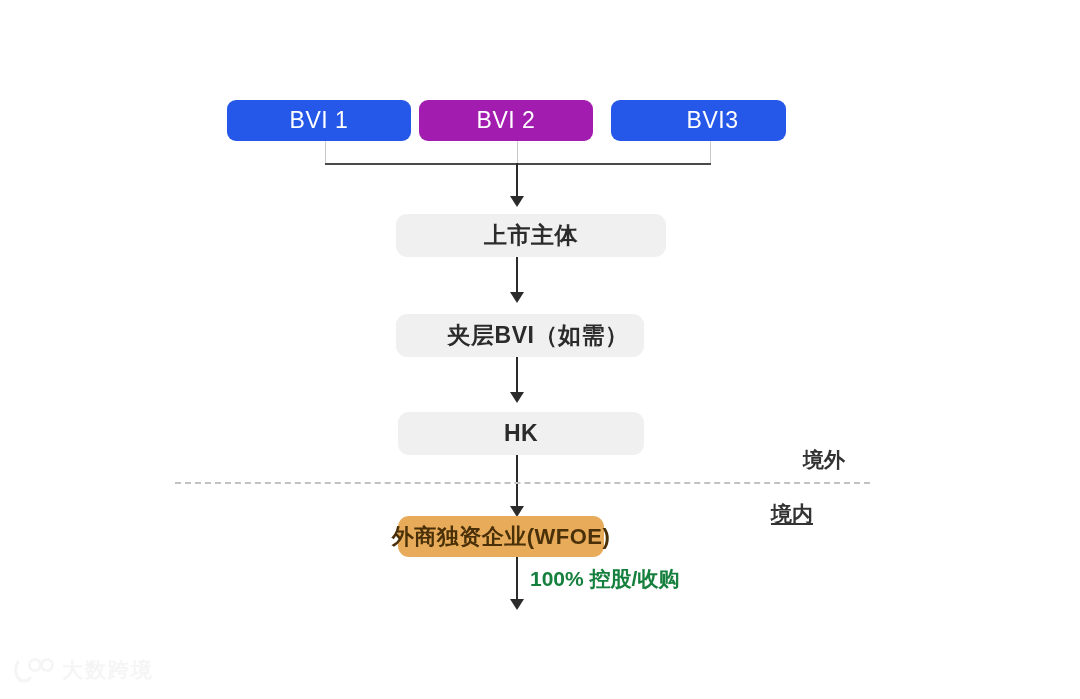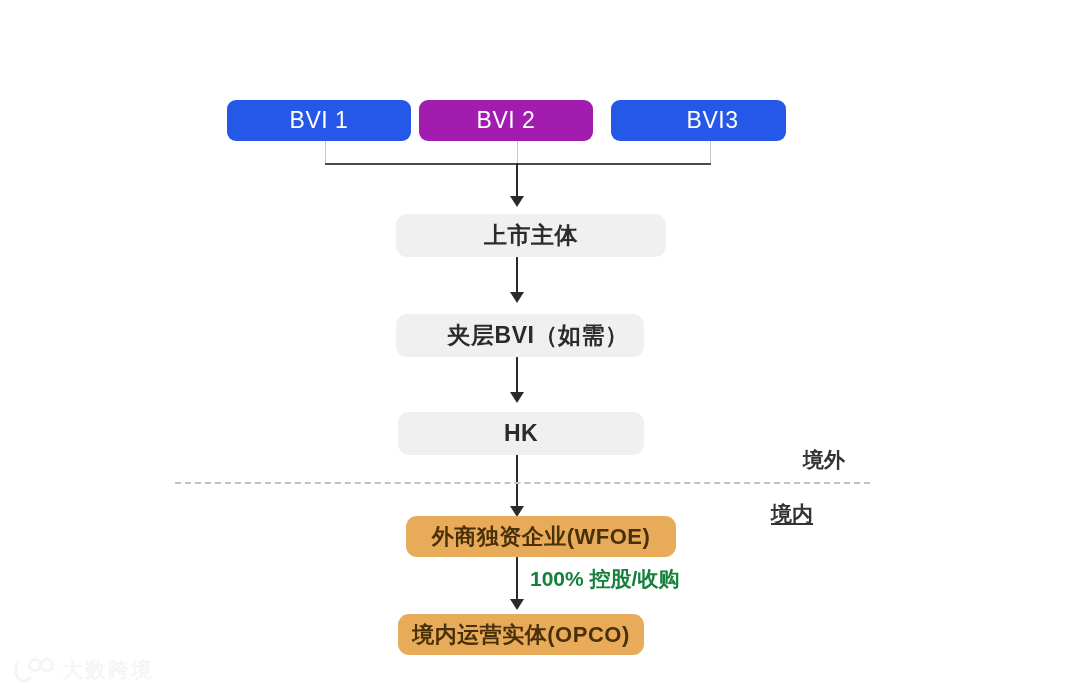--- a/index.html
+++ b/index.html
@@ -171,32 +171,29 @@
 
   <div class="vline" style="left:516px; top:455px; height:55px;"></div>
   <div class="arrowhead" style="left:510px; top:506px;"></div>
 
   <div class="dashline" style="left:175px; top:482px; width:695px;"></div>
 
   <div class="side-label" style="left:771px; top:446px;margin-left:32px;">境外</div>
 
   <div class="side-label" style="left:771px; top:500px;text-decoration:underline;">境内</div>
 
-  <div class="node tan" style="left:398px; top:516px; width:270px;margin-left:8px;">
+  <div class="node tan" style="left:398px; top:516px; width:206px;">
     <span>外商独资企业(WFOE)</span>
   </div>
 
   <div class="vline" style="left:516px; top:557px; height:46px;"></div>
   <div class="arrowhead" style="left:510px; top:599px;"></div>
 
   <div class="edge-label" style="left:530px; top:565px;">100% 控股/收购</div>
 
-  <div class="node tan" style="left:398px; top:614px; width:246px;">
-    <span>境内运营实体(OPCO)</span>
-  </div>
 
   <div class="watermark" style="left:14px; top:656px;">
     <svg class="wm-mark" width="40" height="28" viewBox="0 0 40 28">
       <path d="M4 6 C1 11 1 18 4 22 C7 26 13 26 16 22" fill="none" stroke="#f4f4f4" stroke-width="3" stroke-linecap="round"></path>
       <circle cx="21" cy="9" r="5.5" fill="none" stroke="#f4f4f4" stroke-width="3"></circle>
       <circle cx="33" cy="9" r="5.5" fill="none" stroke="#f4f4f4" stroke-width="3"></circle>
     </svg>
     <span class="wm-text">大数跨境</span>
   </div>
 

